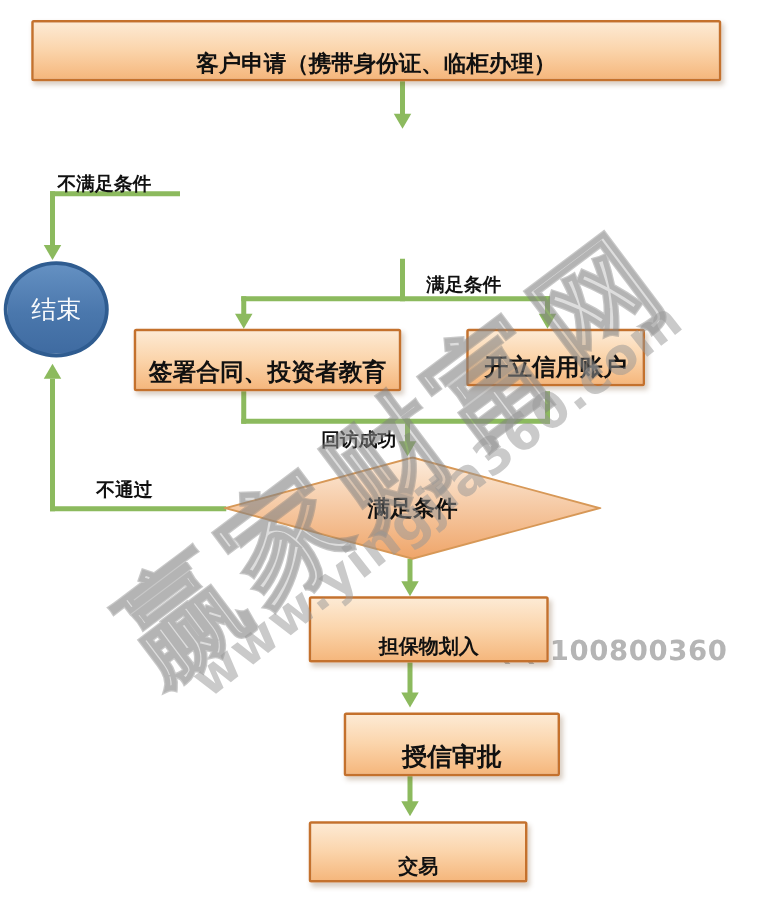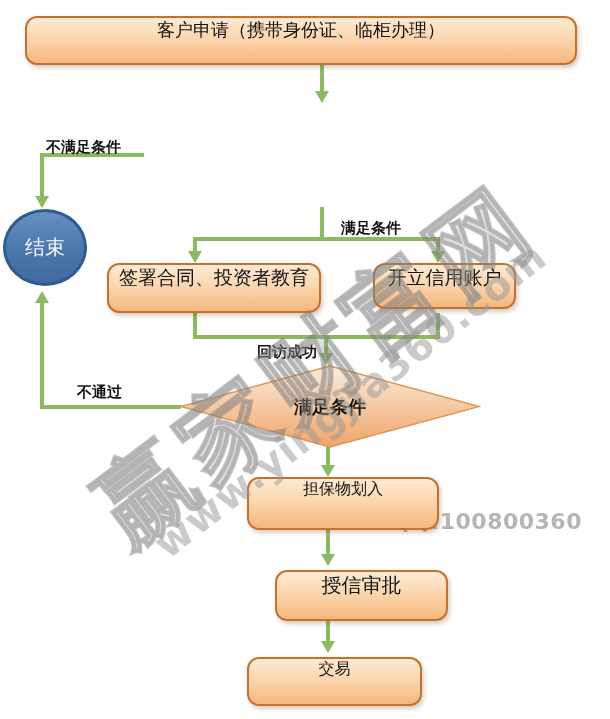--- a/index.html
+++ b/index.html
@@ -2,25 +2,25 @@
 <html><head>
 <meta charset="utf-8">
 <style>
   html,body{margin:0;padding:0;background:#fff;}
   #stage{
     position:relative;width:610px;height:719px;background:#ffffff;overflow:hidden;
     font-family:"DejaVu Sans",sans-serif;color:#111;
   }
   
   .pbox{
-    position:absolute;display:flex;align-items:flex-start;justify-content:center;
+    position:absolute;display:flex;align-items:flex-end;justify-content:center;
     background:linear-gradient(180deg,#fdead4 0%,#fbd5ac 48%,#f5b77d 100%);
-    border:2px solid #c4712d;border-radius:12px;
+    border:2px solid #c4712d;border-radius:2px;
     box-shadow:2px 3px 4px rgba(120,80,40,.28);
-    font-weight:normal;text-align:center;z-index:10;box-sizing:border-box;
+    font-weight:bold;text-align:center;z-index:10;box-sizing:border-box;
   }
   
   .diamond{position:absolute;z-index:9;}
   .diamond svg{display:block;}
   .dlabel{
     position:absolute;inset:0;display:flex;align-items:center;justify-content:center;
     font-weight:bold;z-index:2;
   }
   
   .ellipse{

